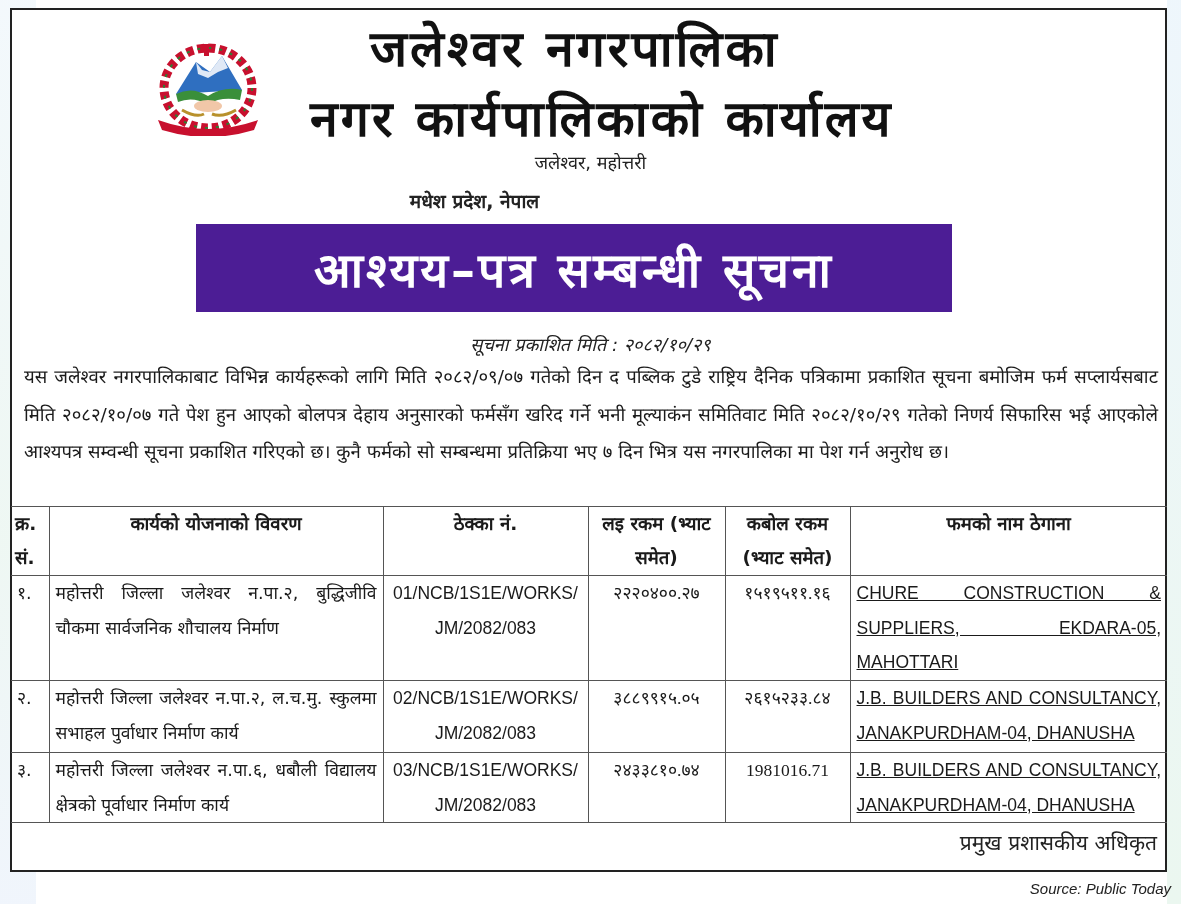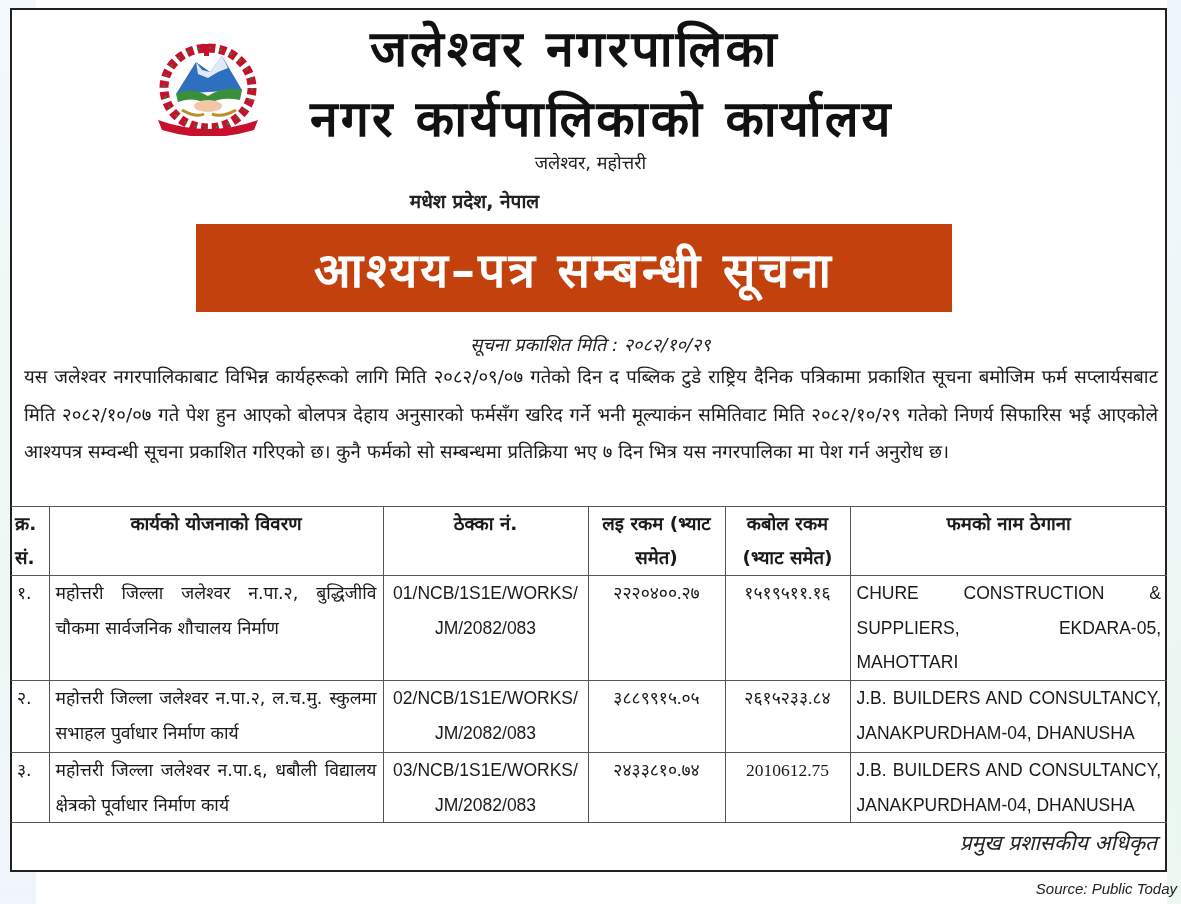--- a/index.html
+++ b/index.html
@@ -13,40 +13,40 @@
     background:linear-gradient(180deg,#eaf4fb 0%,#e6f5ec 100%); opacity:.8; }
   .frame { position:absolute; left:10px; top:8px; width:1157px; height:864px;
     border:2px solid #222; background:#fff; box-sizing:border-box; }
   .emblem { position:absolute; left:152px; top:38px; width:112px; height:98px; }
   .title1 { position:absolute; left:370px; top:14px; width:560px; text-align:left;
     font-size:50px; font-weight:bold; letter-spacing:3px; color:#111; line-height:70px; }
   .title2 { position:absolute; left:274px; top:84px; width:720px; text-align:left;
     font-size:50px; font-weight:bold; letter-spacing:3px; color:#111; line-height:70px;margin-left:36px; }
   .sub1 { position:absolute; left:0; top:150px; width:1181px; text-align:center; font-size:18px; color:#222; }
   .sub2 { position:absolute; left:0; top:188px; width:949px; text-align:center; font-size:19px; font-weight:bold; color:#222; }
-  .banner { position:absolute; left:196px; top:224px; width:756px; height:88px; background:#c2410c;
+  .banner { position:absolute; left:196px; top:224px; width:756px; height:88px; background:#4c1d95;
     display:flex; align-items:center; justify-content:center; }
   .banner span { color:#fff; font-size:48px; font-weight:bold; letter-spacing:3px; }
   .pubdate { position:absolute; left:0; top:323px; width:1181px; text-align:center; font-size:18px;
     font-style:italic; color:#222;margin-top:9px; }
   .para { position:absolute; left:24px; top:358px; width:1134px; font-size:18.5px; line-height:37.5px;
     text-align:justify; color:#1a1a1a; }
   table.works { position:absolute; left:11px; top:506px; width:1156px; border-collapse:collapse; table-layout:fixed; }
   table.works th, table.works td { border:1px solid #555; padding:0 6px; font-size:17.5px; vertical-align:top; color:#1a1a1a; }
   table.works th { font-weight:bold; font-size:18.5px; text-align:center; line-height:34px; height:68px; }
   table.works td { line-height:34.5px; }
   table.works tr td:first-child, table.works tr th:first-child { border-left:none; }
   table.works tr td:last-child, table.works tr th:last-child { border-right:none; }
   .c-sn { text-align:left; }
   .c-desc { text-align:justify; }
   .c-contract, .c-amt { text-align:center;font-family:Liberation Serif, serif; }
-  .c-firm { font-family:"Liberation Sans", sans-serif; text-align:justify; font-size:17px; }
+  .c-firm { font-family:"Liberation Sans", sans-serif; text-align:justify; font-size:17px;text-decoration:underline; }
   .c-contract { font-family:"Liberation Sans", sans-serif; font-size:17px;margin-top:34px; }
-  .sig { position:absolute; right:24px; top:828px; font-size:21px; font-style:italic; color:#222; }
-  .source { position:absolute; right:4px; top:880px; font-family:"Liberation Sans", sans-serif;
+  .sig { position:absolute; right:24px; top:828px; font-size:21px; color:#222; }
+  .source { position:absolute; right:10px; top:880px; font-family:"Liberation Sans", sans-serif;
     font-style:italic; font-size:15px; color:#222; }
 </style>
 </head>
 <body>
 
 <div class="wm-left"></div>
 <div class="wm-right"></div>
 
 <div class="frame"></div>
 
@@ -109,20 +109,20 @@
       <td class="c-contract">02/NCB/1S1E/WORKS/ JM/2082/083</td>
       <td class="c-amt">३८८९९१५.०५</td>
       <td class="c-amt">२६१५२३३.८४</td>
       <td class="c-firm">J.B. BUILDERS AND CONSULTANCY, JANAKPURDHAM-04, DHANUSHA</td>
     </tr>
     <tr style="height:67px;">
       <td class="c-sn">३.</td>
       <td class="c-desc">महोत्तरी जिल्ला जलेश्वर न.पा.६, धबौली विद्यालय क्षेत्रको पूर्वाधार निर्माण कार्य</td>
       <td class="c-contract">03/NCB/1S1E/WORKS/ JM/2082/083</td>
       <td class="c-amt">२४३३८१०.७४</td>
-      <td class="c-amt">2010612.75</td>
+      <td class="c-amt">1981016.71</td>
       <td class="c-firm">J.B. BUILDERS AND CONSULTANCY, JANAKPURDHAM-04, DHANUSHA</td>
     </tr>
   </tbody>
 </table>
 
 <div class="sig">प्रमुख प्रशासकीय अधिकृत</div>
 <div class="source">Source: Public Today</div>
 
 </body></html>

